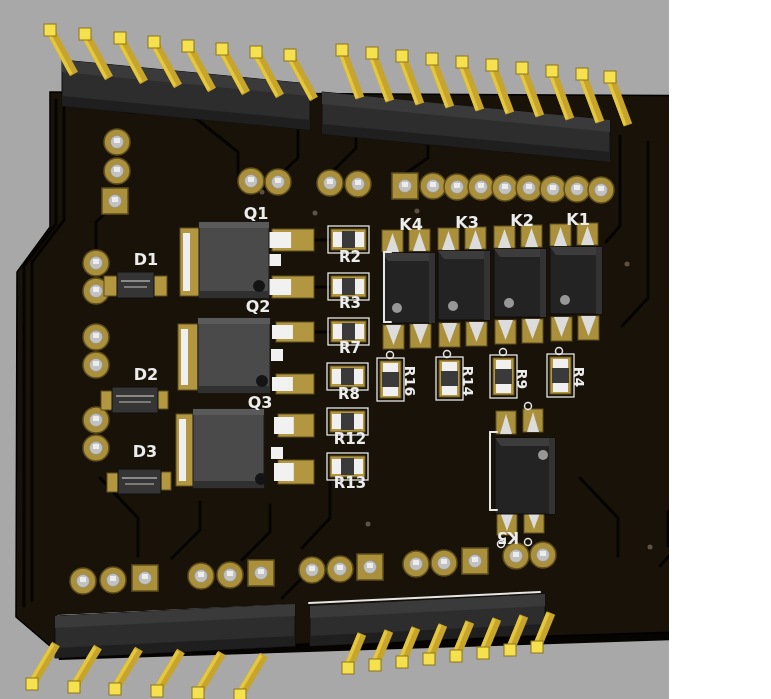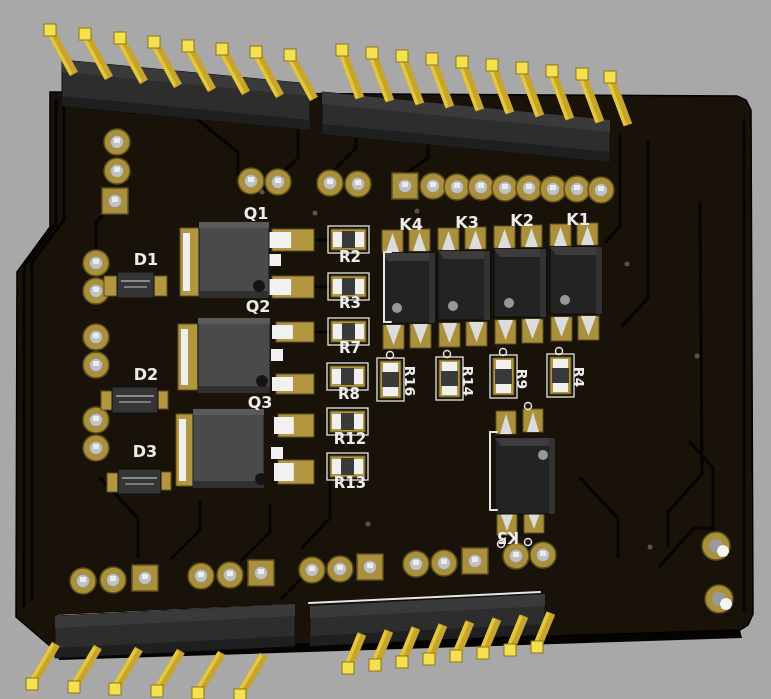--- a/index.html
+++ b/index.html
@@ -1,17 +1,17 @@
 <!DOCTYPE html>
 <html><head>
 <meta charset="utf-8">
 <style>
   html,body{margin:0;padding:0;}
   body{font-family:"DejaVu Sans","Liberation Sans",sans-serif;}
-  #stage{position:relative;width:771px;height:699px;background:#a8a8a8;overflow:hidden;}
+  #stage{position:relative;width:669px;height:699px;background:#a8a8a8;overflow:hidden;}
   svg text{font-family:"DejaVu Sans","Liberation Sans",sans-serif;fill:#ececec;}
 </style>
 </head>
 <body>
 
 <div id="stage">
   <svg id="pcb-svg" width="771" height="699" viewBox="0 0 771 699">
       <polygon points="57,652 740,630 742,638 59,660" fill="#060401"></polygon>
       <polygon points="50,92 737,96 746,100 751,110 753,614 748,625 740,630 57,652 16,617 17,272 50,227" fill="#191208" stroke="#000" stroke-width="1.5"></polygon>
       <path d="M128,112 L188,112 L238,152 L238,176" fill="none" stroke="#060402" stroke-width="3" stroke-linecap="round" stroke-linejoin="round"></path>

